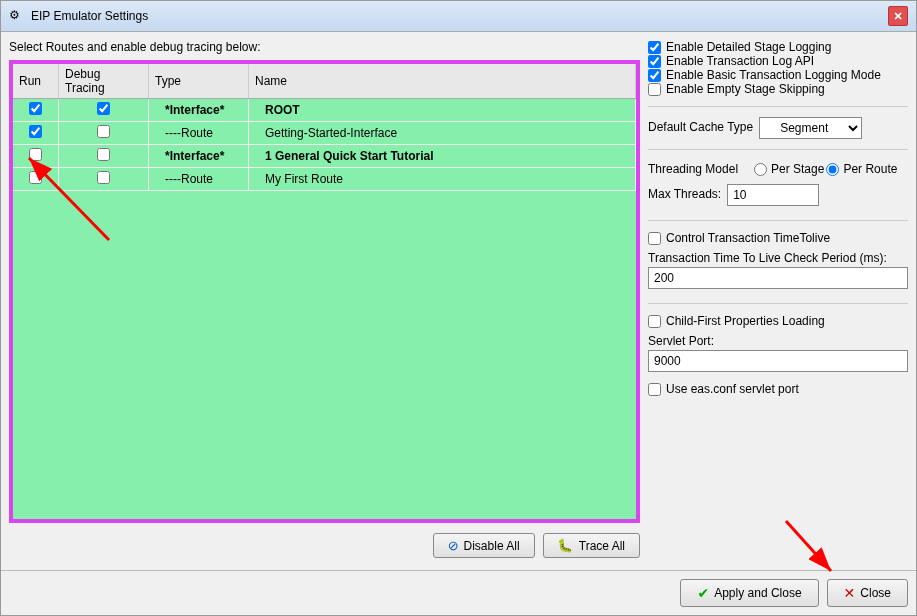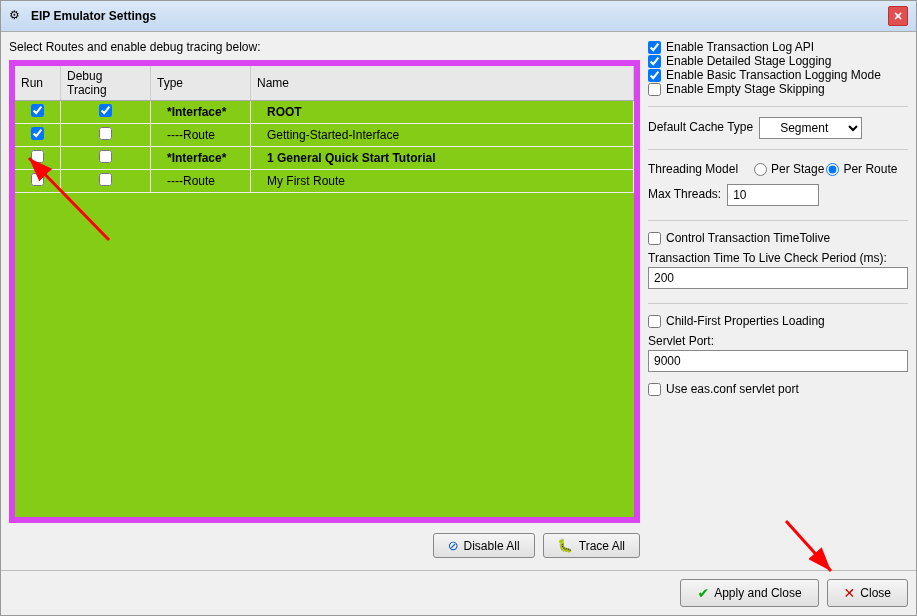--- a/index.html
+++ b/index.html
@@ -27,21 +27,21 @@
       display: flex;
       align-items: center;
       gap: 6px;
     }
     .title-bar-icon {
       width: 16px;
       height: 16px;
       display: inline-block;
     }
     .title-text {
-      font-weight: bold;
+      font-weight: normal;
       font-size: 12px;
     }
     .title-bar-close {
       width: 20px;
       height: 20px;
       background: #e05050;
       border: 1px solid #c03030;
       border-radius: 2px;
       cursor: pointer;
       display: flex;
@@ -67,22 +67,22 @@
       gap: 6px;
     }
 
     .instruction-text {
       font-size: 12px;
       color: #000;
     }
 
     .routes-table-container {
       flex: 1;
-      border: 6px solid #d946ef;
-      background: #84cc16;
+      border: 4px solid #d946ef;
+      background: #86efac;
       overflow: auto;
     }
 
     table {
       width: 100%;
       border-collapse: collapse;
       font-size: 12px;
     }
 
     thead tr {
@@ -321,26 +321,26 @@
           <span class="icon-orange">🐛</span>
           <span>Trace All</span>
         </button>
       </div>
     </div>
 
     <div class="right-panel">
 
       <div id="checkboxes-container">
           <div class="checkbox-row">
+            <input type="checkbox" id="rcb-1" checked="" style="">
+            <label for="rcb-1">Enable Detailed Stage Logging</label>
+          </div>
+          <div class="checkbox-row">
             <input type="checkbox" id="rcb-0" checked="" style="">
             <label for="rcb-0">Enable Transaction Log API</label>
-          </div>
-          <div class="checkbox-row">
-            <input type="checkbox" id="rcb-1" checked="" style="">
-            <label for="rcb-1">Enable Detailed Stage Logging</label>
           </div>
           <div class="checkbox-row">
             <input type="checkbox" id="rcb-2" checked="" style="">
             <label for="rcb-2">Enable Basic Transaction Logging Mode</label>
           </div>
           <div class="checkbox-row">
             <input type="checkbox" id="rcb-3" style="">
             <label for="rcb-3">Enable Empty Stage Skipping</label>
           </div>
         </div>

